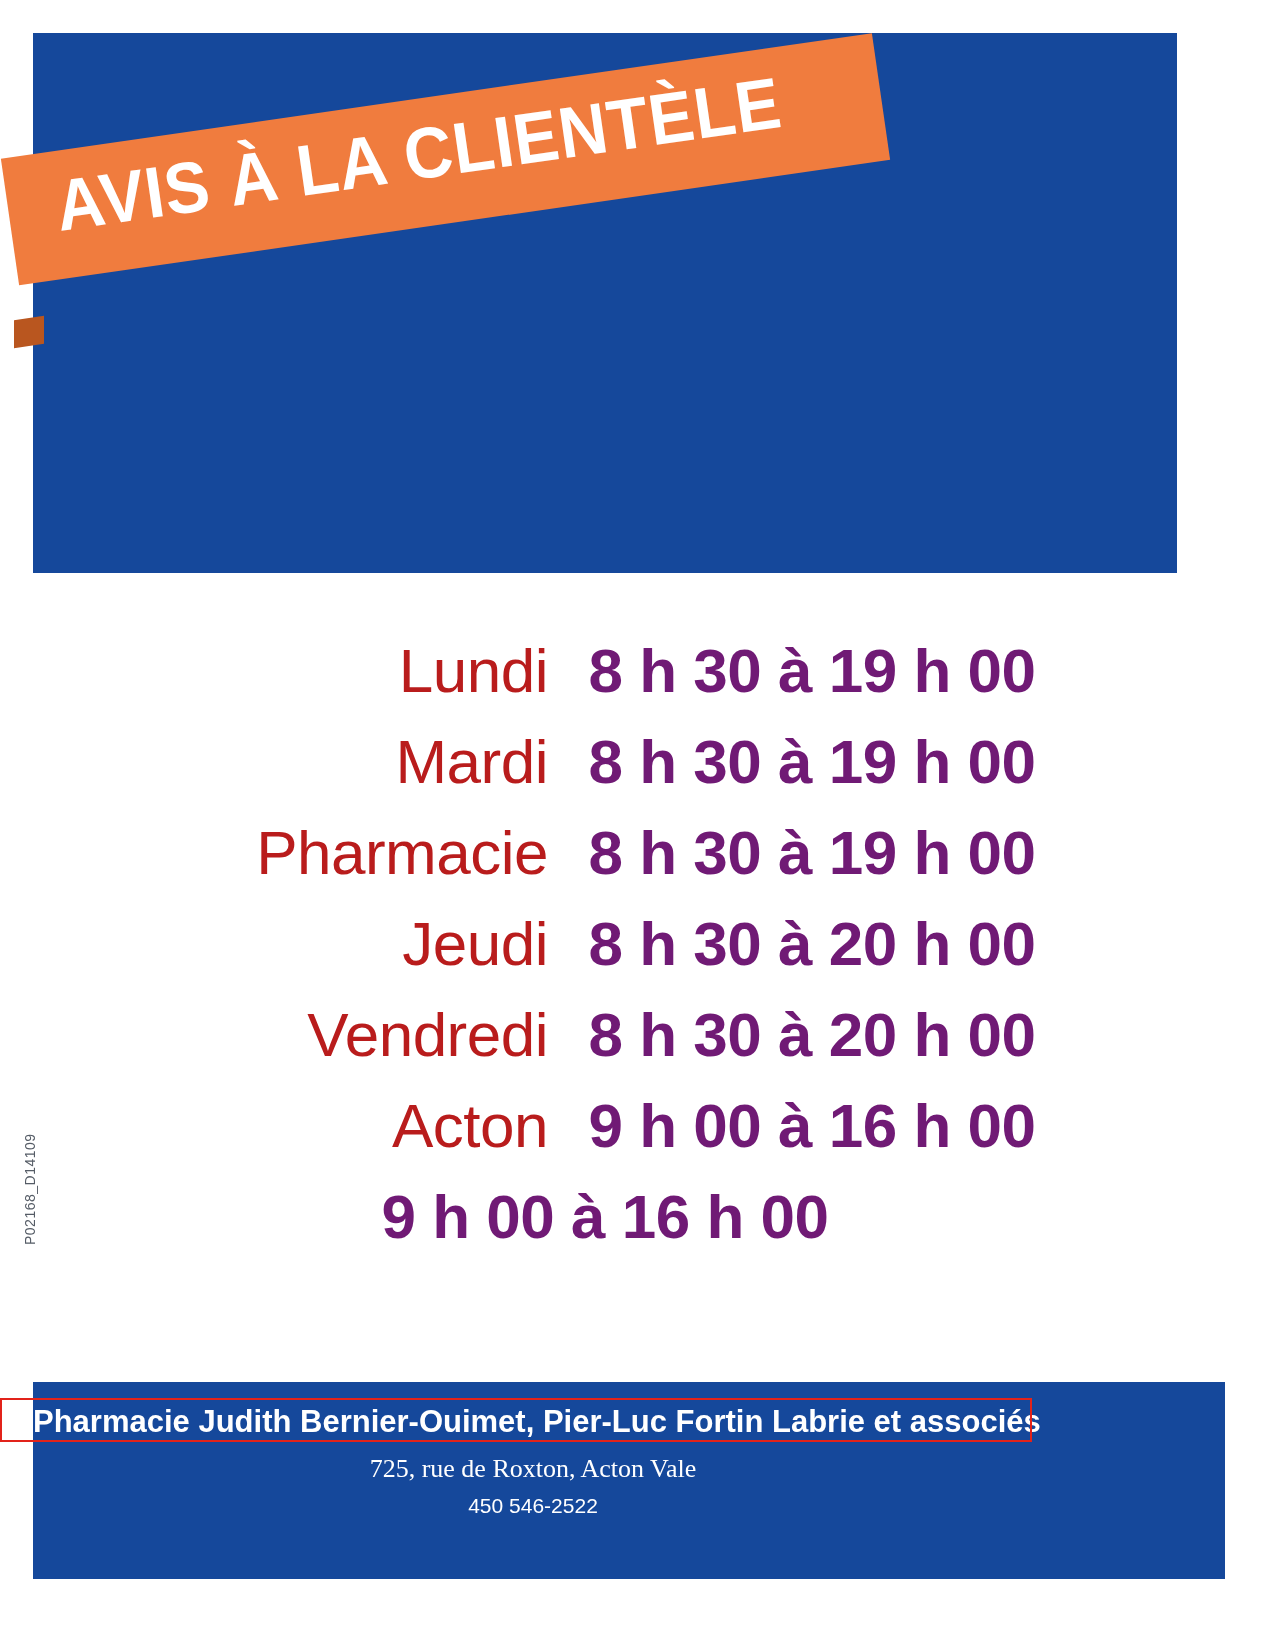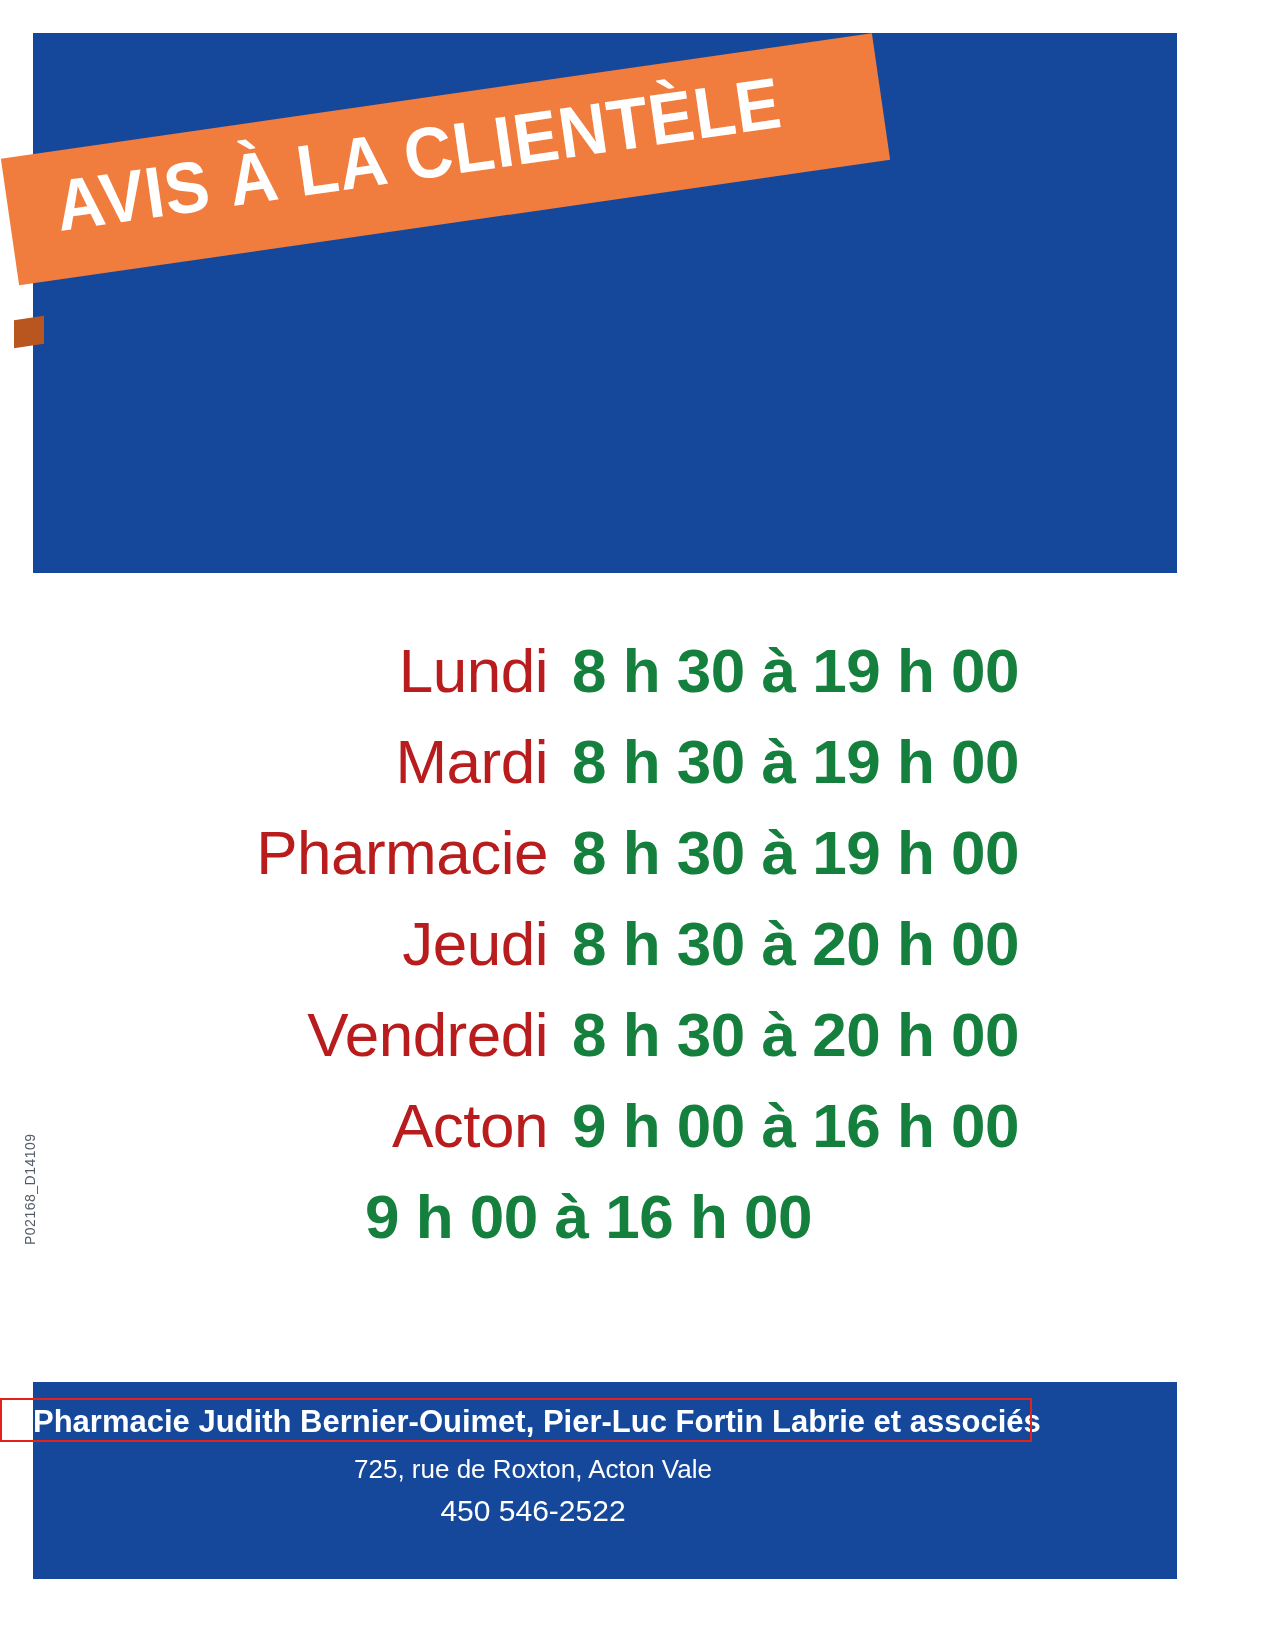--- a/index.html
+++ b/index.html
@@ -110,24 +110,24 @@
     color: #b91c1c;
     font-size: 62px;
     font-weight: normal;
     text-align: right;
     width: 390px;
     padding-right: 24px;
     font-family: "Liberation Sans", sans-serif;
     letter-spacing: -0.5px;
   }
   .time {
-    color: #15803d;
+    color: #701a75;
     font-size: 62px;
     font-weight: bold;
-    text-align: left;
+    text-align: center;
     width: 480px;
     font-family: "Liberation Sans", sans-serif;
     letter-spacing: -0.5px;
   }
 
   
   .side-code {
     position: absolute;
     left: 22px;
     top: 1245px;
@@ -141,20 +141,21 @@
   }
 
   
   .footer {
     position: absolute;
     left: 33px;
     top: 1382px;
     width: 1144px;
     height: 197px;
     background: #15489B;
+    padding-left: 48px;
   }
   .footer-name {
     position: absolute;
     left: 0;
     top: 22px;
     width: 1000px;
     text-align: center;
     color: #ffffff;
     font-size: 31px;
     font-weight: bold;
@@ -162,30 +163,30 @@
     white-space: nowrap;
   }
   .footer-address {
     position: absolute;
     left: 0;
     top: 72px;
     width: 1000px;
     text-align: center;
     color: #ffffff;
     font-size: 26px;
-    font-family: Liberation Sans, sans-serif;
+    font-family: Liberation Serif, serif;
   }
   .footer-phone {
     position: absolute;
     left: 0;
     top: 112px;
     width: 1000px;
     text-align: center;
     color: #ffffff;
-    font-size: 30px;
+    font-size: 21px;
     font-family: "Liberation Sans", sans-serif;
   }
 
   
   .selection-box {
     position: absolute;
     left: 0px;
     top: 1398px;
     width: 1032px;
     height: 44px;

